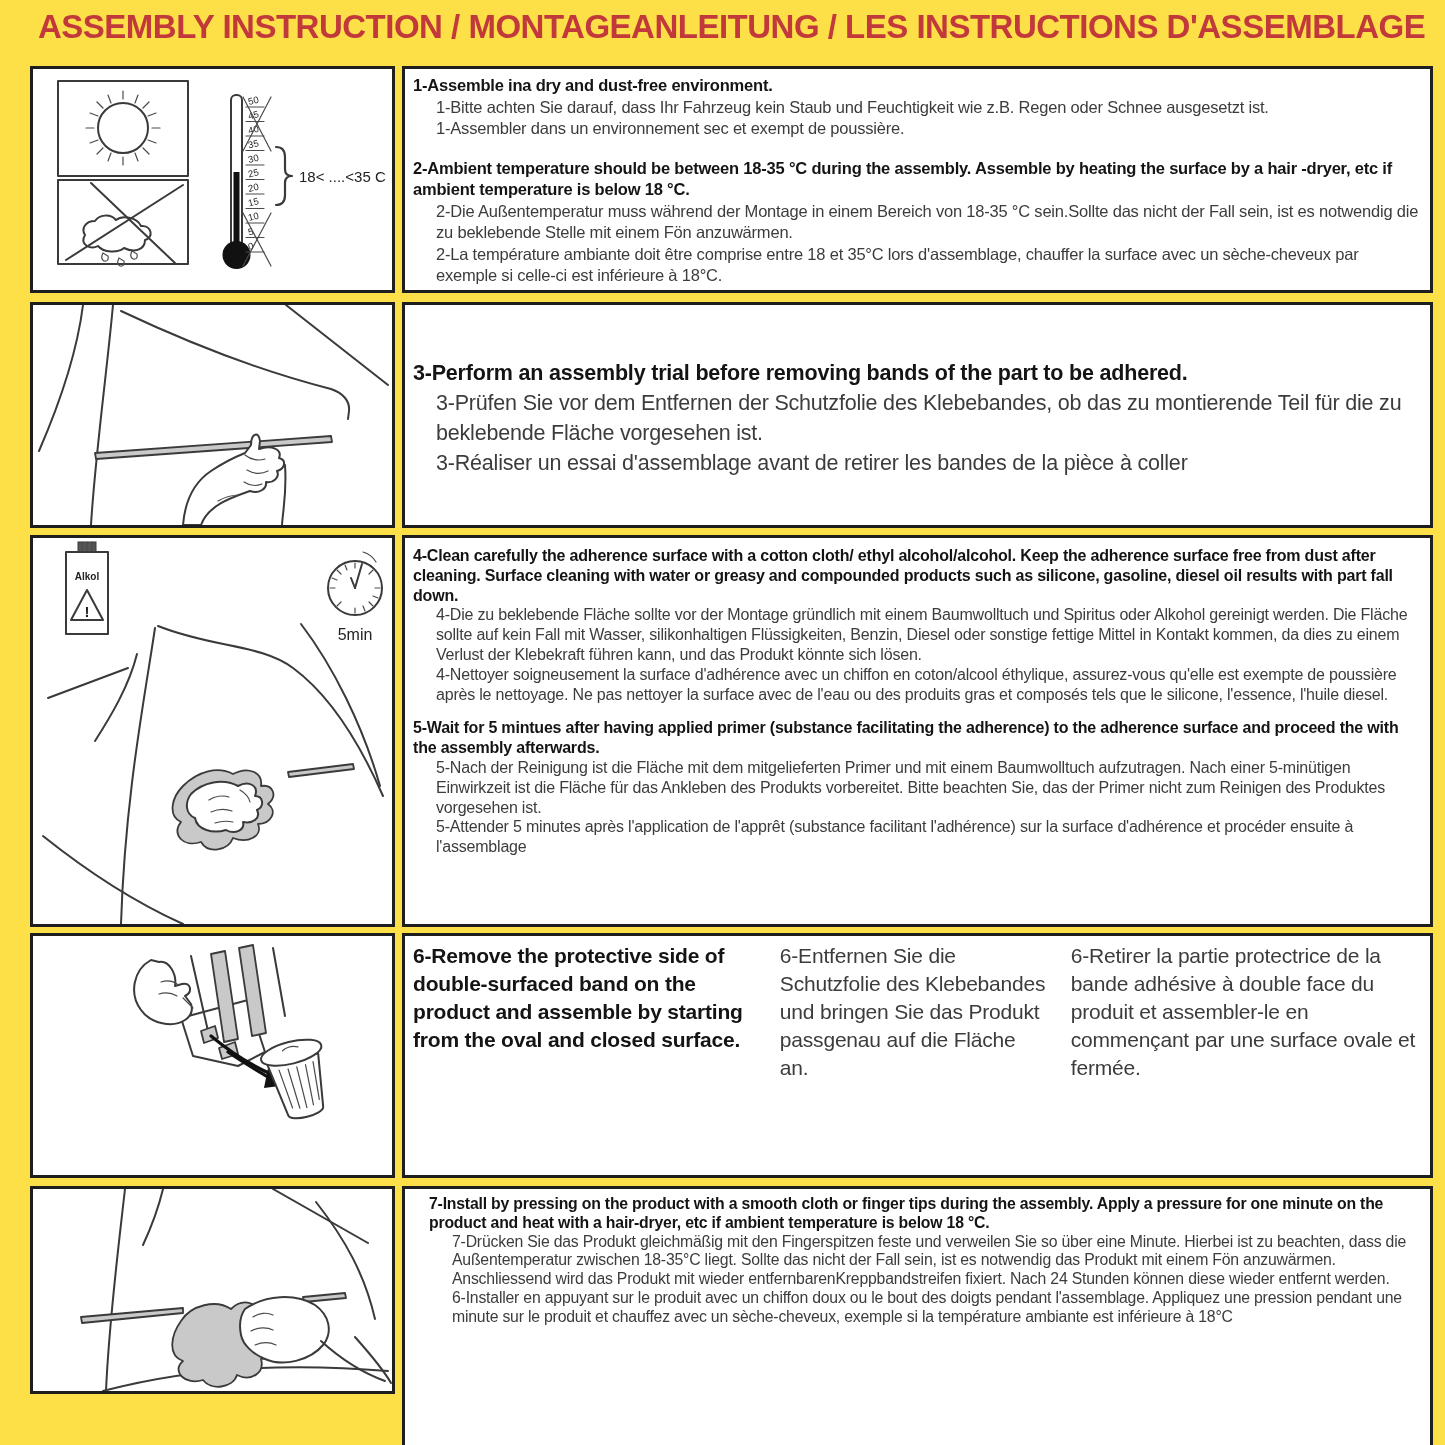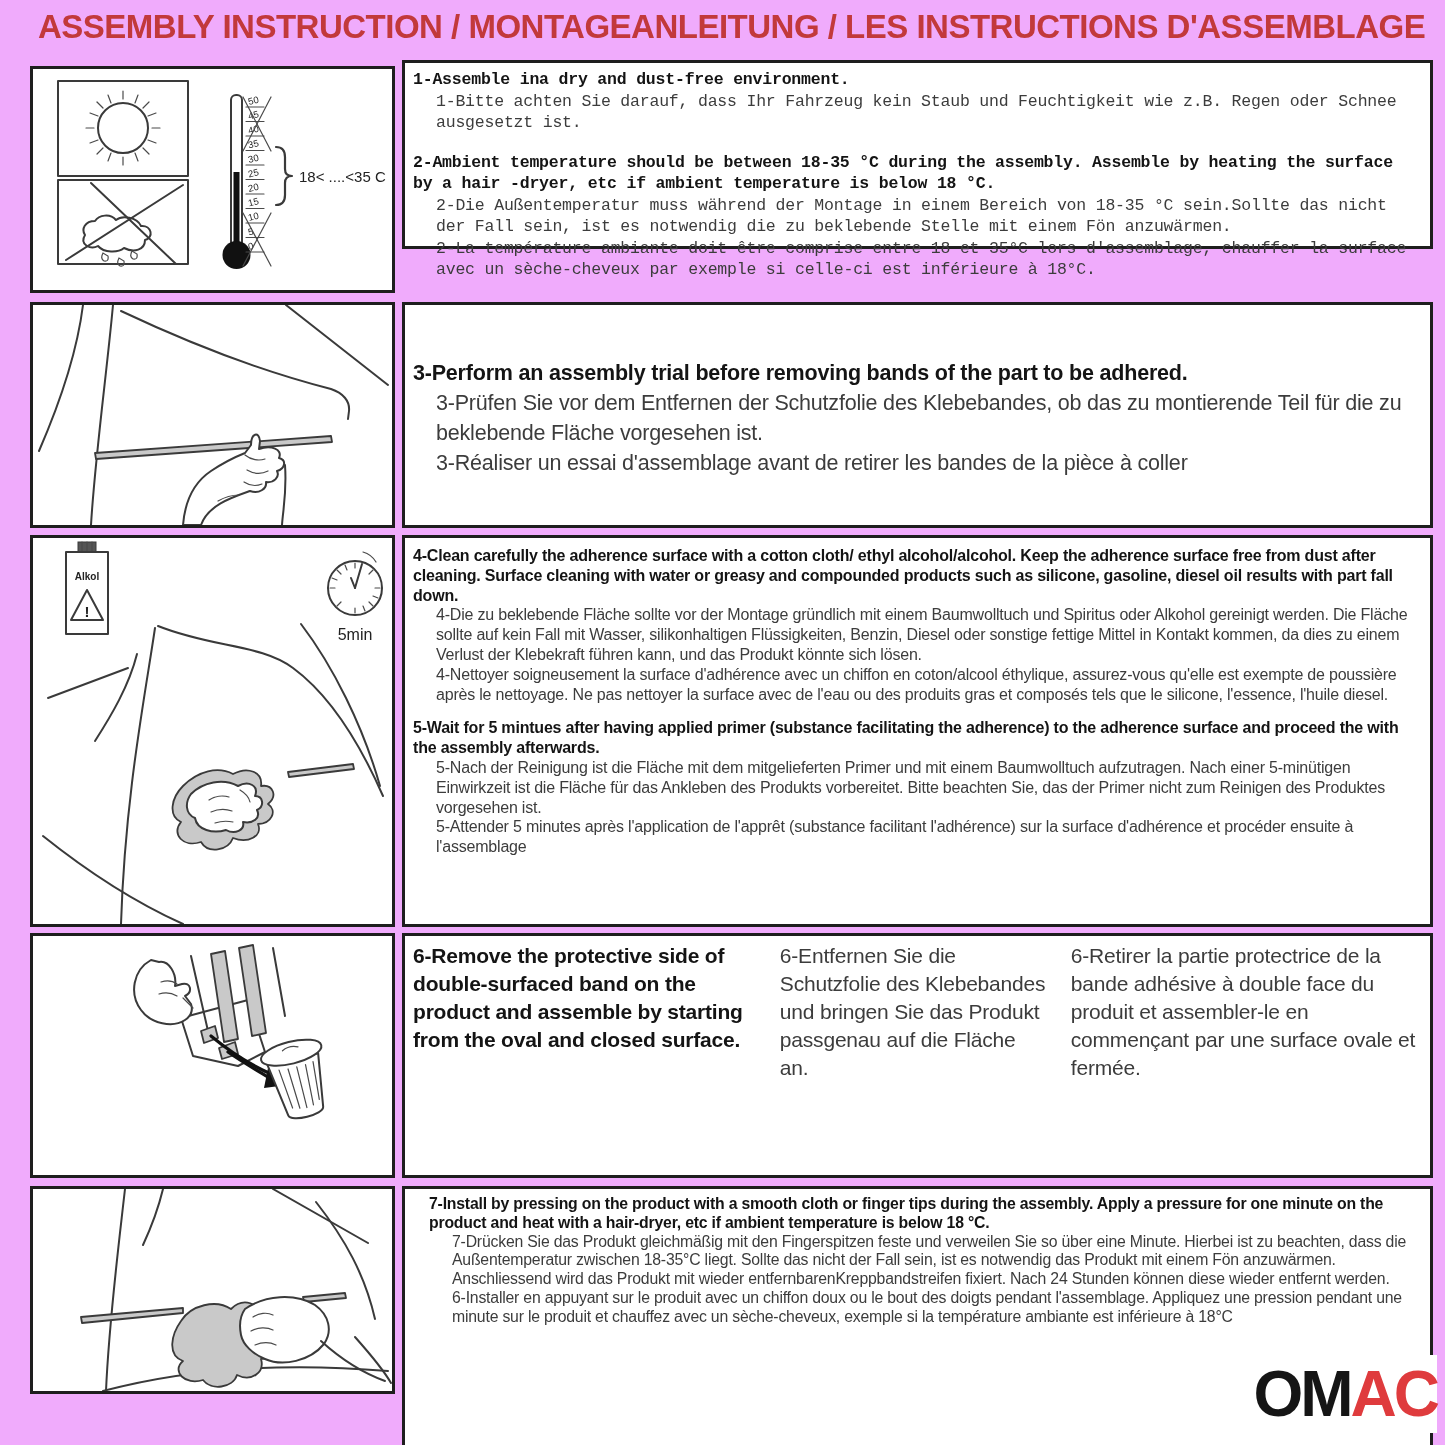--- a/index.html
+++ b/index.html
@@ -1,17 +1,17 @@
 <!DOCTYPE html>
 <html><head>
 <meta charset="utf-8">
 <style>
   html,body { margin:0; padding:0; background:#fff; }
   .page {
-    position:relative; width:1445px; height:1445px; background:#f0abfc;
+    position:relative; width:1445px; height:1445px; background:#fde047;
     font-family:"Liberation Sans", sans-serif; overflow:hidden;
   }
   .title {
     position:absolute; left:38px; top:8px; margin:0;
     font-size:33px; font-weight:bold; letter-spacing:-0.5px;
     white-space:nowrap; color:#C2393B;
   }
   .box { position:absolute; border:3px solid #1e1e1e; background:#fff; box-sizing:border-box; }
   .illus { left:30px; width:365px; }
   .tcol  { left:402px; width:1031px; padding:6px 10px 0 8px; }
@@ -121,23 +121,24 @@
             <line x1="238" y1="28" x2="210" y2="82"></line>
           <line x1="210" y1="144" x2="238" y2="197"></line>
             <line x1="238" y1="144" x2="210" y2="197"></line>
         </g>
         <path class="ln" style="stroke-width:2.2" d="M243,78 Q252,78 252,88 L252,100 Q252,107 259,107 Q252,107 252,114 L252,126 Q252,136 243,136"></path>
         <text class="svgtxt" x="266" y="113" font-size="15">18&lt; ....&lt;35 C</text>
       </g>
     </svg>
   </div>
 
-  <div class="box tcol d-a" style="top:60px;height:189px;font-family:Liberation Mono, monospace;">
+  <div class="box tcol d-a" style="top:66px;height:227px;">
     <p class="b">1-Assemble ina dry and dust-free environment.</p>
     <p class="r">1-Bitte achten Sie darauf, dass Ihr Fahrzeug kein Staub und Feuchtigkeit wie z.B. Regen oder Schnee ausgesetzt ist.</p>
+    <p class="r">1-Assembler dans un environnement sec et exempt de poussière.</p>
     <p class="b gap">2-Ambient temperature should be between 18-35 °C  during the assembly. Assemble by heating the surface by a hair -dryer, etc if ambient temperature is below 18 °C.</p>
     <p class="r">2-Die Außentemperatur muss während der Montage in einem Bereich von 18-35 °C  sein.Sollte das nicht der Fall sein, ist es notwendig die zu beklebende Stelle mit einem Fön anzuwärmen.</p>
     <p class="r">2-La température ambiante doit être comprise entre 18 et 35°C lors d'assemblage, chauffer la surface avec un sèche-cheveux par exemple si celle-ci est inférieure à 18°C.</p>
   </div>
 
   <div class="box illus" style="top:302px;height:226px;">
     <svg viewBox="0 0 359 220" width="359" height="220">
       <path class="ln" d="M80,0 C74,66 62,152 58,220"></path>
       <path class="ln" d="M50,0 C44,48 26,100 6,146"></path>
       <path class="ln" d="M88,6 C160,40 235,68 298,84 C310,88 317,96 316,106 L315,114"></path>
@@ -284,18 +285,14 @@
       </g>
     </svg>
   </div>
 
   <div class="box tcol d-e" style="top:1186px;height:265px;padding-left:24px;">
     <p class="b">7-Install by pressing on the product with a smooth cloth or finger tips during the assembly. Apply a pressure for one minute on the product and heat with a hair-dryer, etc if ambient temperature is below 18 °C.</p>
     <p class="r">7-Drücken Sie das Produkt gleichmäßig mit den Fingerspitzen feste und verweilen Sie so über eine Minute. Hierbei ist zu beachten, dass die Außentemperatur zwischen 18-35°C liegt. Sollte das nicht der Fall sein, ist es notwendig das Produkt mit einem Fön anzuwärmen. Anschliessend wird das Produkt mit wieder entfernbarenKreppbandstreifen fixiert. Nach 24 Stunden können diese wieder entfernt werden.</p>
     <p class="r">6-Installer en appuyant sur le produit avec un chiffon doux ou le bout des doigts pendant l'assemblage. Appliquez une pression pendant une minute sur le produit et chauffez avec un sèche-cheveux, exemple si la température ambiante est inférieure à 18°C</p>
   </div>
 
-  <div class="logo">
-    <span class="k">OM</span>
-      <span class="a">AC</span>
-  </div>
 
 </div>
 
 </body></html>

